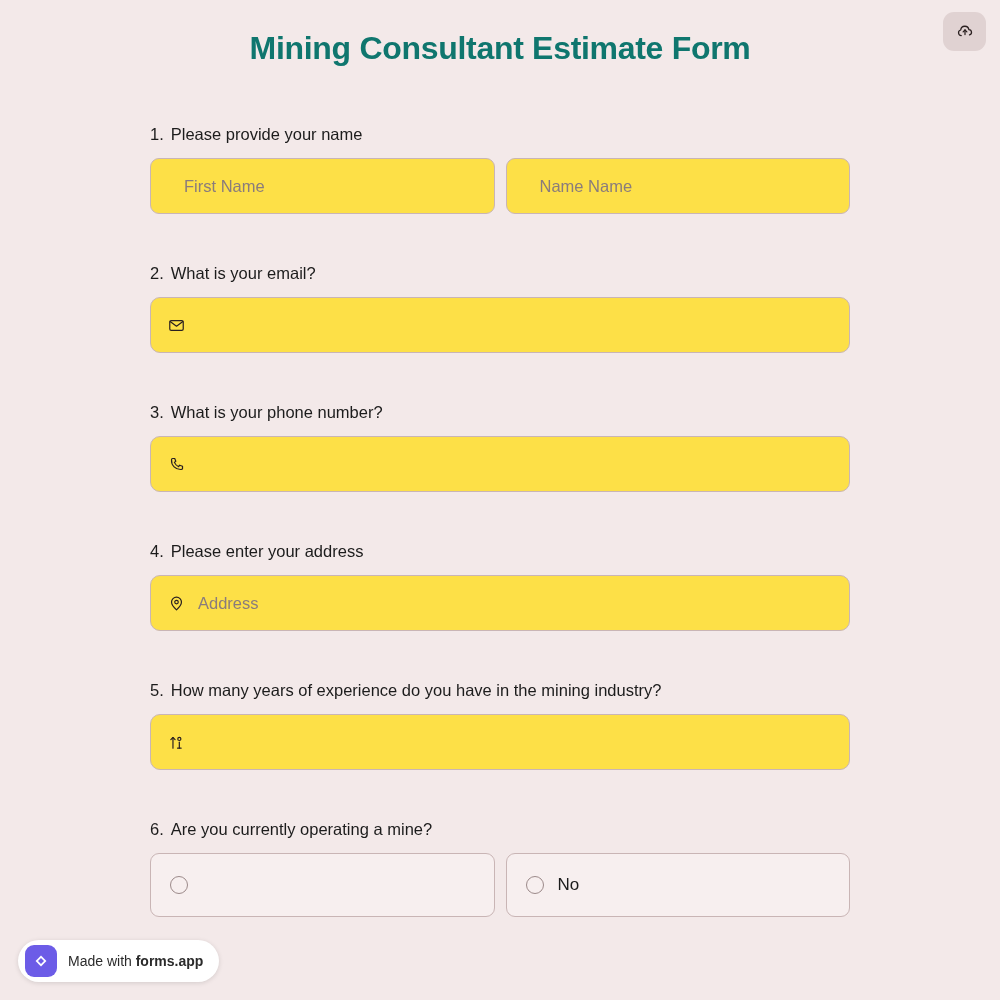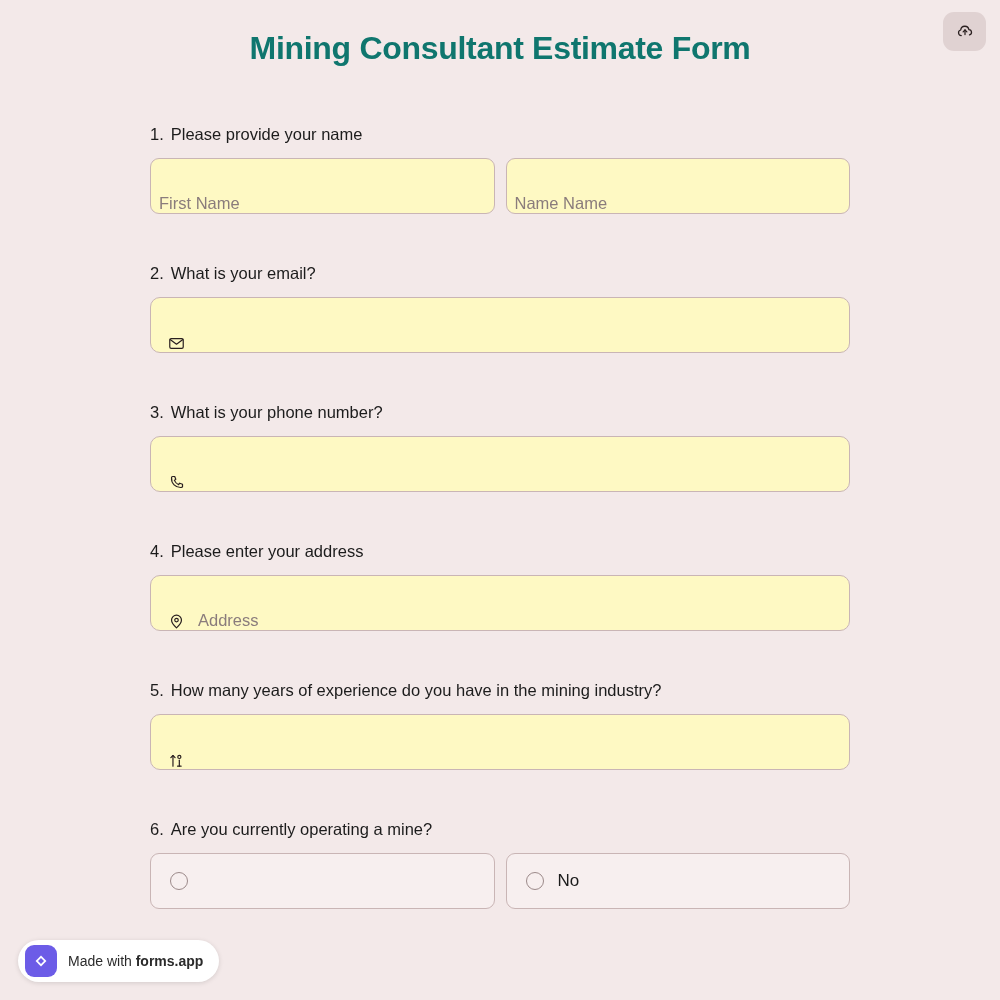--- a/index.html
+++ b/index.html
@@ -68,24 +68,24 @@
 
   .row2 {
     display: flex;
     gap: 11px;
   }
   .field {
     flex: 1;
     height: 56px;
     border: 1px solid #c9b5b5;
     border-radius: 9px;
-    background: #fef9c3;
-    display: flex;
-    align-items: flex-end;
-    padding: 0 8px;
+    background: #fde047;
+    display: flex;
+    align-items: center;
+    padding: 0 33px;
     font-size: 16.5px;
     color: #7d7070;
     position: relative;
   }
   .field .placeholder {
     color: #8a7c7c;
     font-size: 16.5px;
   }
   .field.with-icon { padding-left: 16px; gap: 13px; border-radius: 10px; }
   .icon {
@@ -98,21 +98,21 @@
     color: #2a2020;
   }
   .icon svg { display: block; }
 
   .radio-row {
     display: flex;
     gap: 11px;
   }
   .radio-opt {
     flex: 1;
-    height: 56px;
+    height: 64px;
     border: 1px solid #c9b5b5;
     border-radius: 9px;
     background: #f7efef;
     display: flex;
     align-items: center;
     padding: 8px 19px;
     gap: 14px;
     cursor: pointer;
   }
   .radio-circle {

